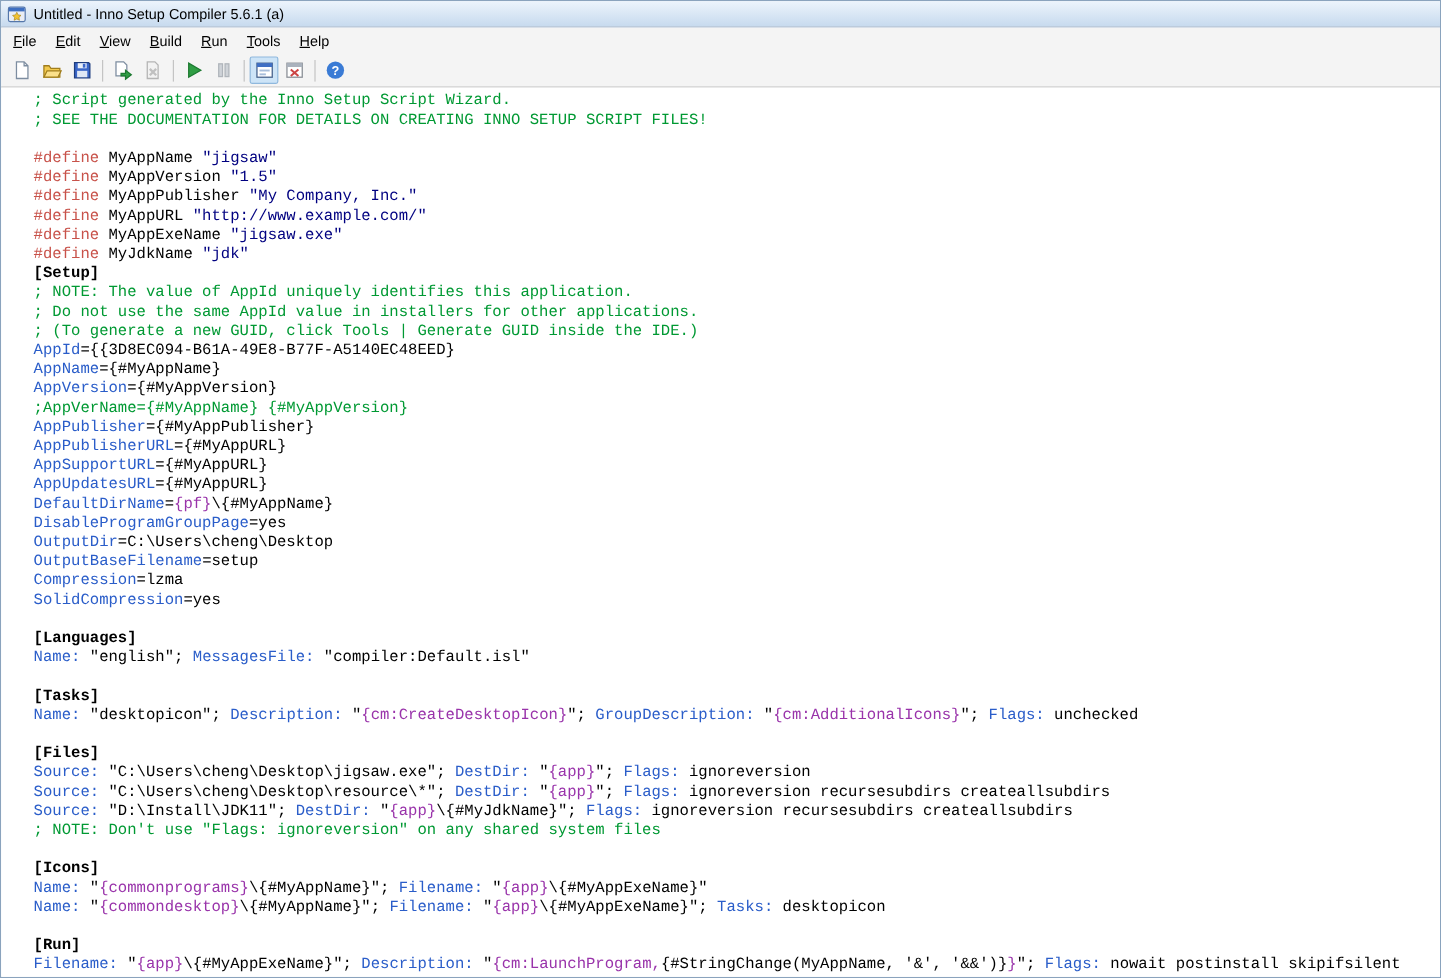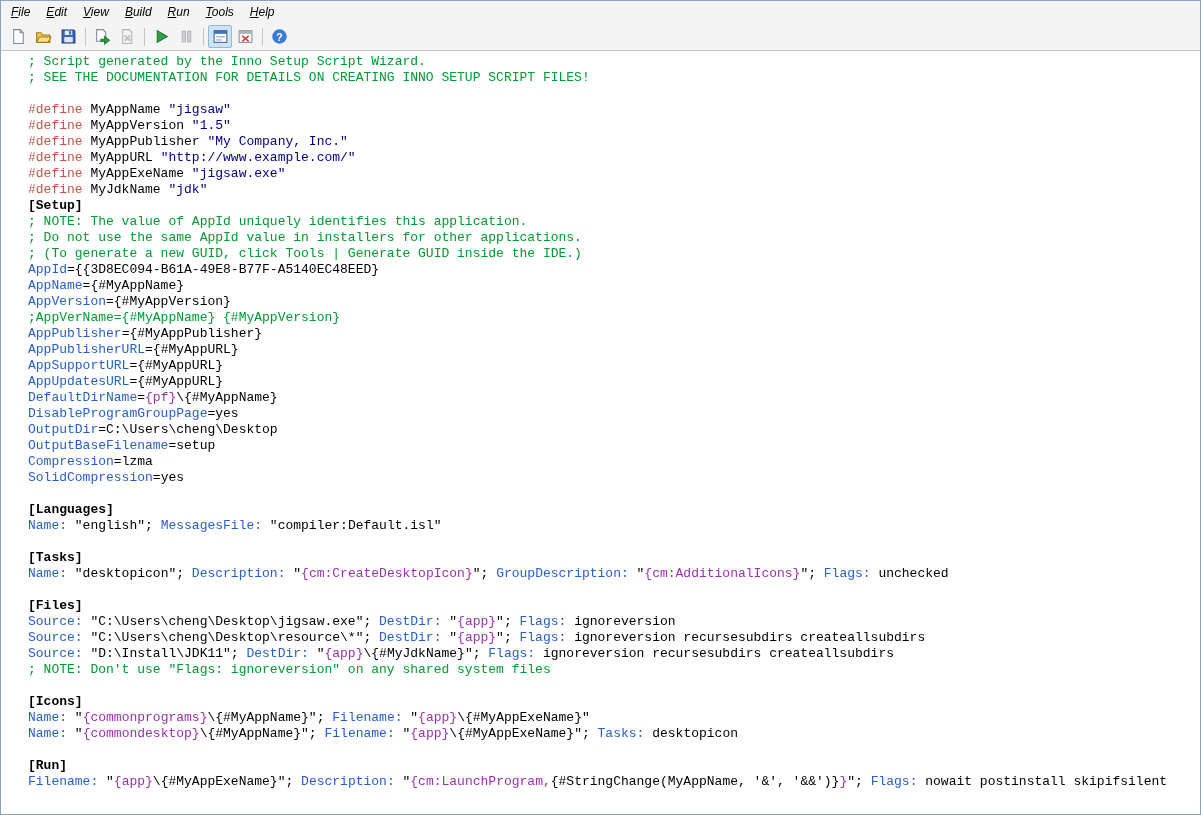--- a/index.html
+++ b/index.html
@@ -12,21 +12,21 @@
     height:22px; flex:0 0 22px; display:flex; align-items:center; padding:0 5px;
     background:linear-gradient(#ecf4fc, #c7daee); border-bottom:1px solid #9fb4cb;
   }
   .app-icon { width:16px; height:16px; margin-right:6px; display:inline-flex; }
   .title-text { font-size:12px; color:#000; white-space:nowrap; }
 
   .menubar {
     height:22px; flex:0 0 22px; display:flex; align-items:stretch;
     background:#f4f4f4; font-size:12px; padding-left:2px;
   }
-  .menu-item { padding:4px 8px 0 8px; color:#000; cursor:default;font-style:italic; }
+  .menu-item { padding:4px 8px 0 8px; color:#000; cursor:default; }
   .menu-item u { text-decoration:underline; }
 
   .toolbar {
     height:28px; flex:0 0 28px; display:flex; align-items:center;
     background:#f4f4f4; border-bottom:1px solid #c8c8c8; padding-left:5px;
   }
   .tool-btn {
     width:24px; height:23px; display:flex; align-items:center; justify-content:center;
     border:1px solid transparent; border-radius:2px; margin-right:1px;
   }
@@ -38,20 +38,30 @@
     flex:1 1 auto; background:#ffffff; overflow:hidden;
     font-family:"Liberation Mono","DejaVu Sans Mono",monospace;
     font-size:13px; line-height:16px; padding:3px 0 0 27px; white-space:pre;
   }
   .code-line { height:16px; }
 </style>
 </head>
 <body>
 
 <div class="window">
+  <div class="titlebar">
+    <span class="app-icon">
+      <svg width="16" height="16" viewBox="0 0 16 16">
+        <rect x="1" y="2" width="14" height="12" rx="1.5" fill="#e9edf4" stroke="#5577aa"></rect>
+        <rect x="1.5" y="2.5" width="13" height="3" fill="#3d6fc2"></rect>
+        <path d="M8 6.2l1.1 2.2 2.4.4-1.7 1.7.4 2.4L8 11.8l-2.2 1.1.4-2.4-1.7-1.7 2.4-.4z" fill="#f2c231" stroke="#9a7a14" stroke-width="0.5"></path>
+      </svg>
+    </span>
+    <span class="title-text">Untitled - Inno Setup Compiler 5.6.1 (a)</span>
+  </div>
 
   <div class="menubar" id="menubar">
       <div class="menu-item"><u>F</u>ile</div>
       <div class="menu-item"><u>E</u>dit</div>
       <div class="menu-item"><u>V</u>iew</div>
       <div class="menu-item"><u>B</u>uild</div>
       <div class="menu-item"><u>R</u>un</div>
       <div class="menu-item"><u>T</u>ools</div>
       <div class="menu-item"><u>H</u>elp</div>
     </div>

